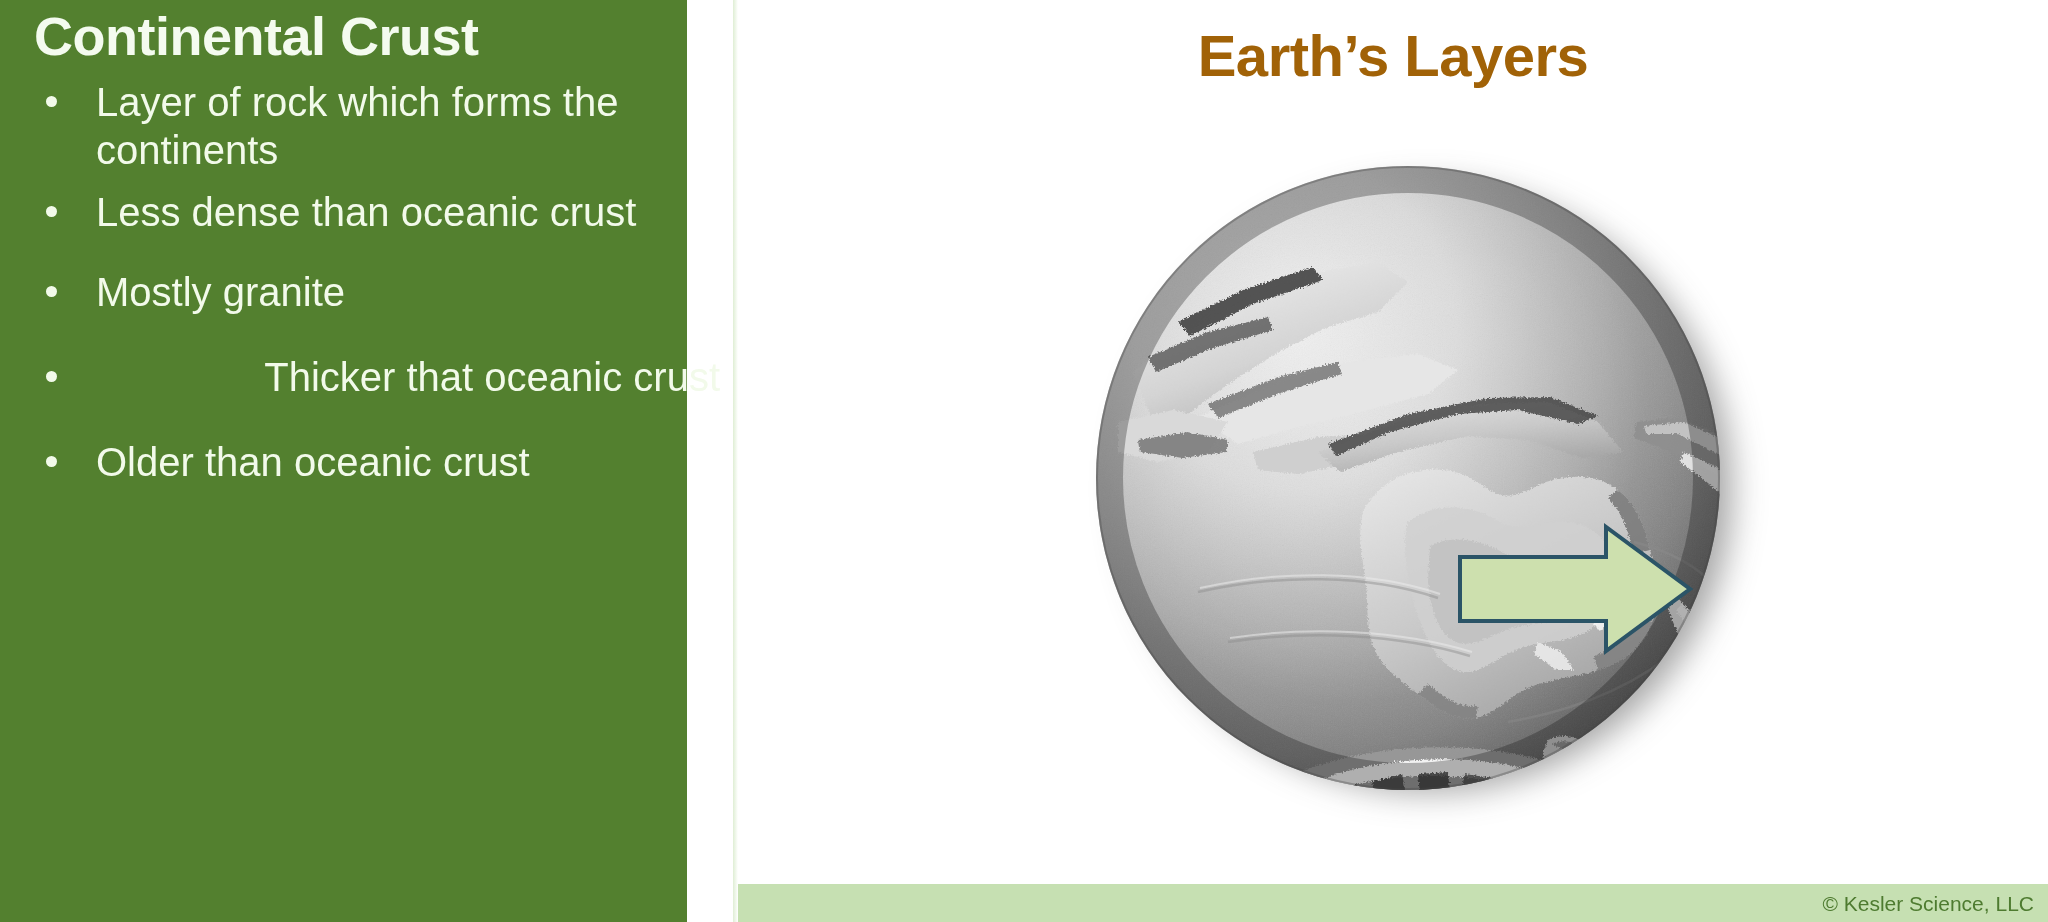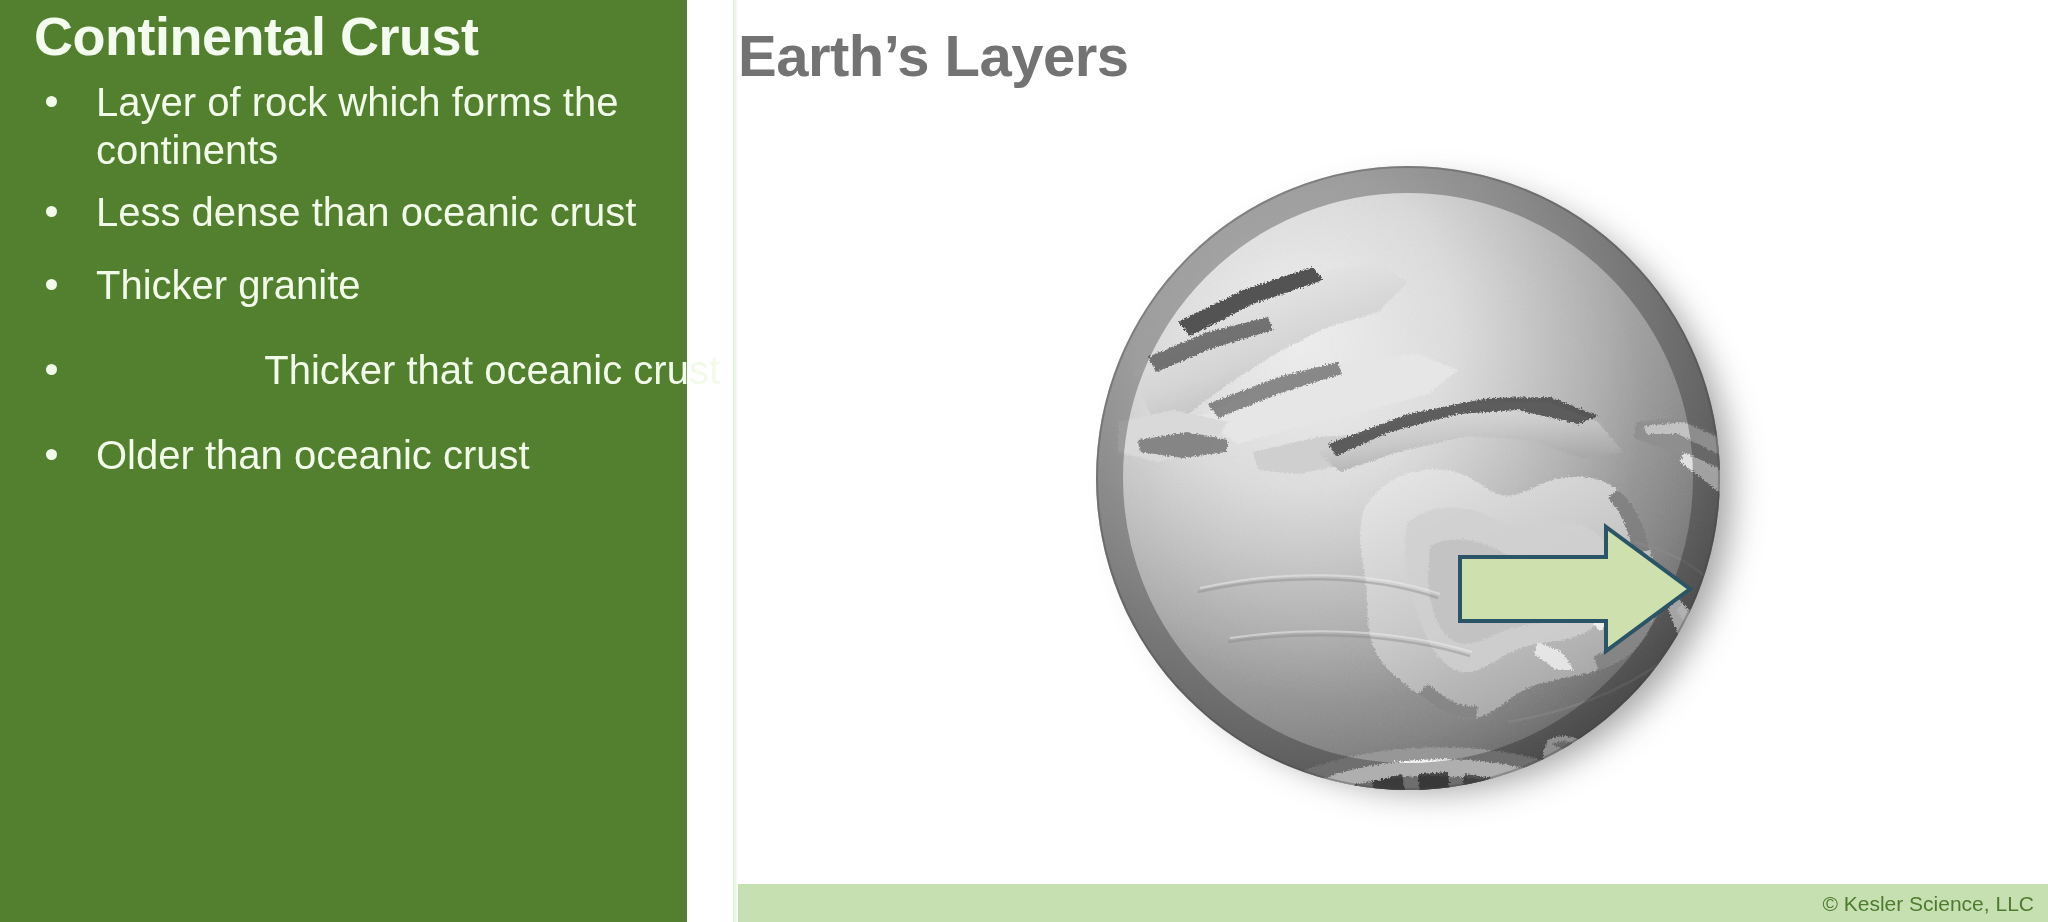--- a/index.html
+++ b/index.html
@@ -84,24 +84,24 @@
     top: 0;
     width: 1310px;
     height: 922px;
     background: #ffffff;
   }
   #earth-title {
     position: absolute;
     left: 0;
     top: 22px;
     width: 1310px;
-    text-align: left;
+    text-align: center;
     font-size: 58px;
     font-weight: bold;
-    color: #737373;
+    color: #a16207;
     letter-spacing: -0.5px;
   }
 
   
   #globe-wrap {
     position: absolute;
     left: 340px;
     top: 122px;
     width: 660px;
     height: 730px;
@@ -161,28 +161,28 @@
 
     <div id="sidebar-title">Continental Crust</div>
 
     <ul id="bullet-list">
 
       <li class="bullet-item" style="margin-bottom:14px;">
         <span class="bullet-dot"></span>
         <span>Layer of rock which forms the continents</span>
       </li>
 
-      <li class="bullet-item" style="margin-bottom:25px;">
+      <li class="bullet-item" style="margin-bottom:32px;">
         <span class="bullet-dot"></span>
         <span>Less dense than oceanic crust</span>
       </li>
 
       <li class="bullet-item" style="margin-bottom:37px;">
         <span class="bullet-dot"></span>
-        <span>Thicker granite</span>
+        <span>Mostly granite</span>
       </li>
 
       <li class="bullet-item" style="margin-bottom:37px;text-align:right;">
         <span class="bullet-dot"></span>
         <span>Thicker that oceanic crust</span>
       </li>
 
       <li class="bullet-item">
         <span class="bullet-dot"></span>
         <span>Older than oceanic crust</span>

